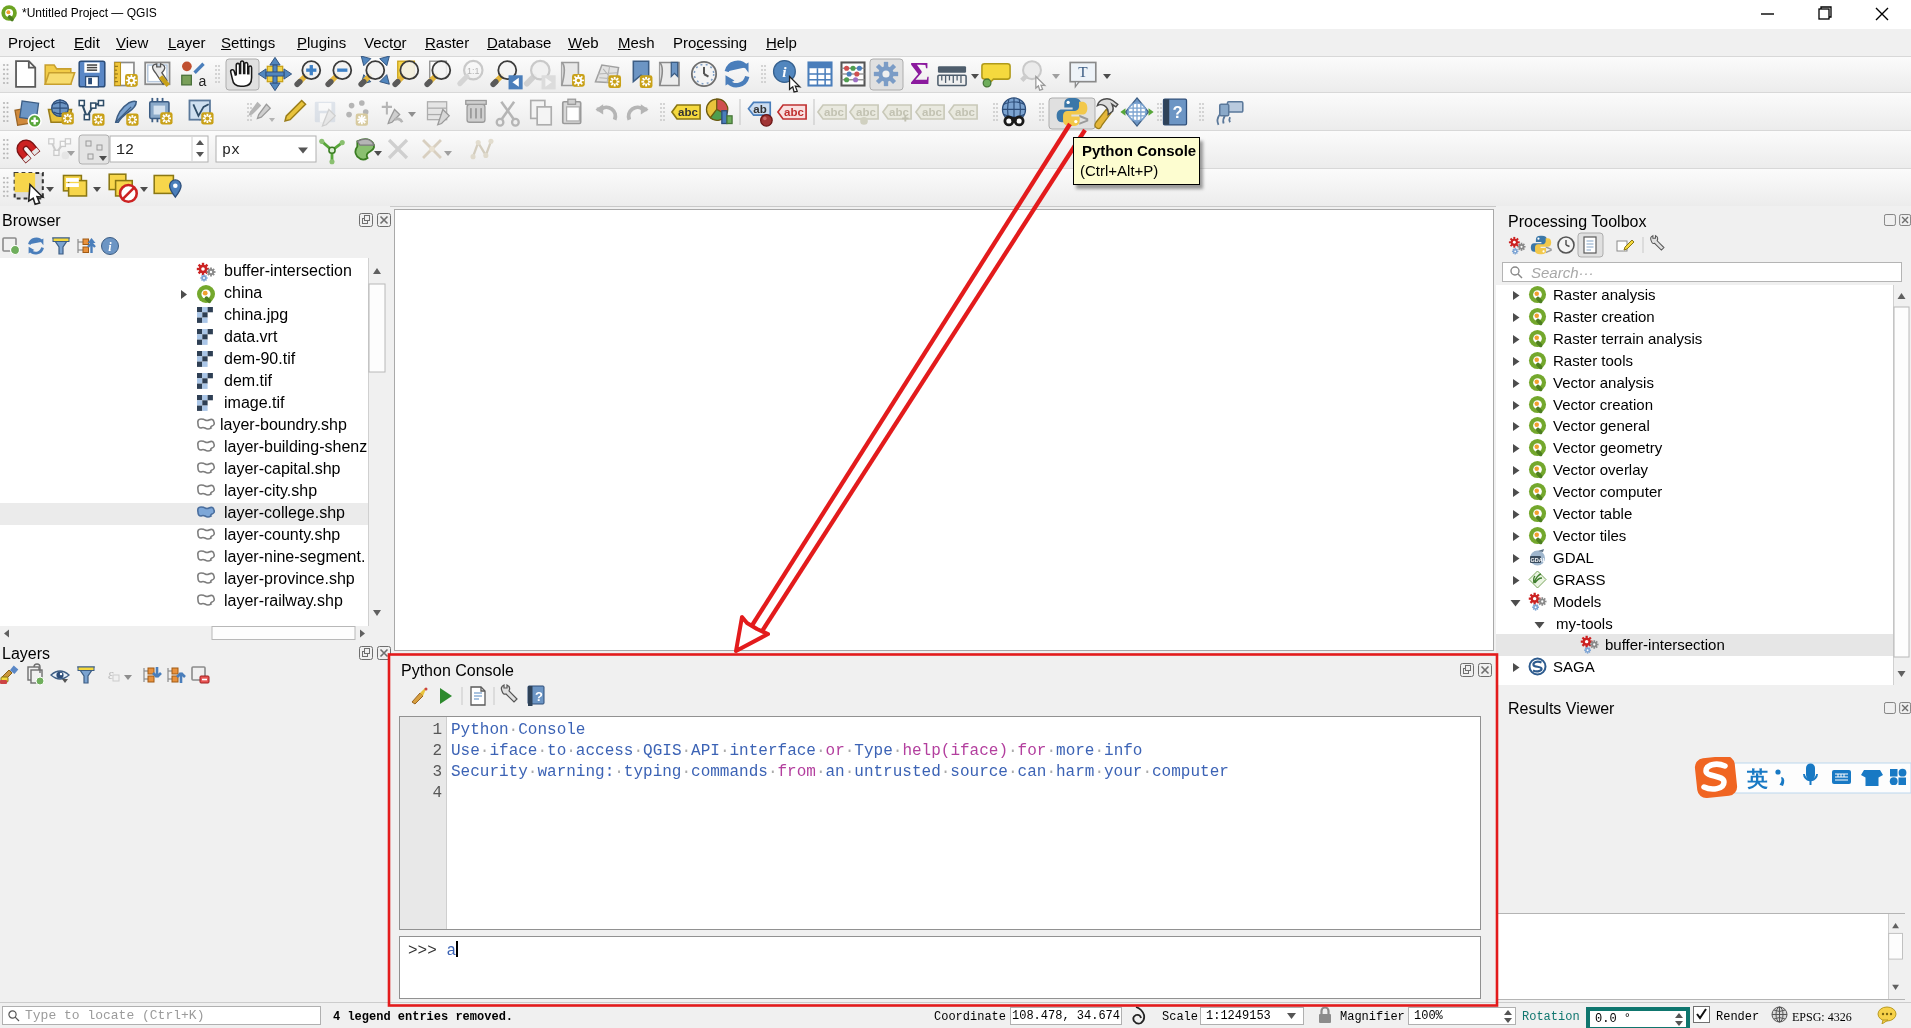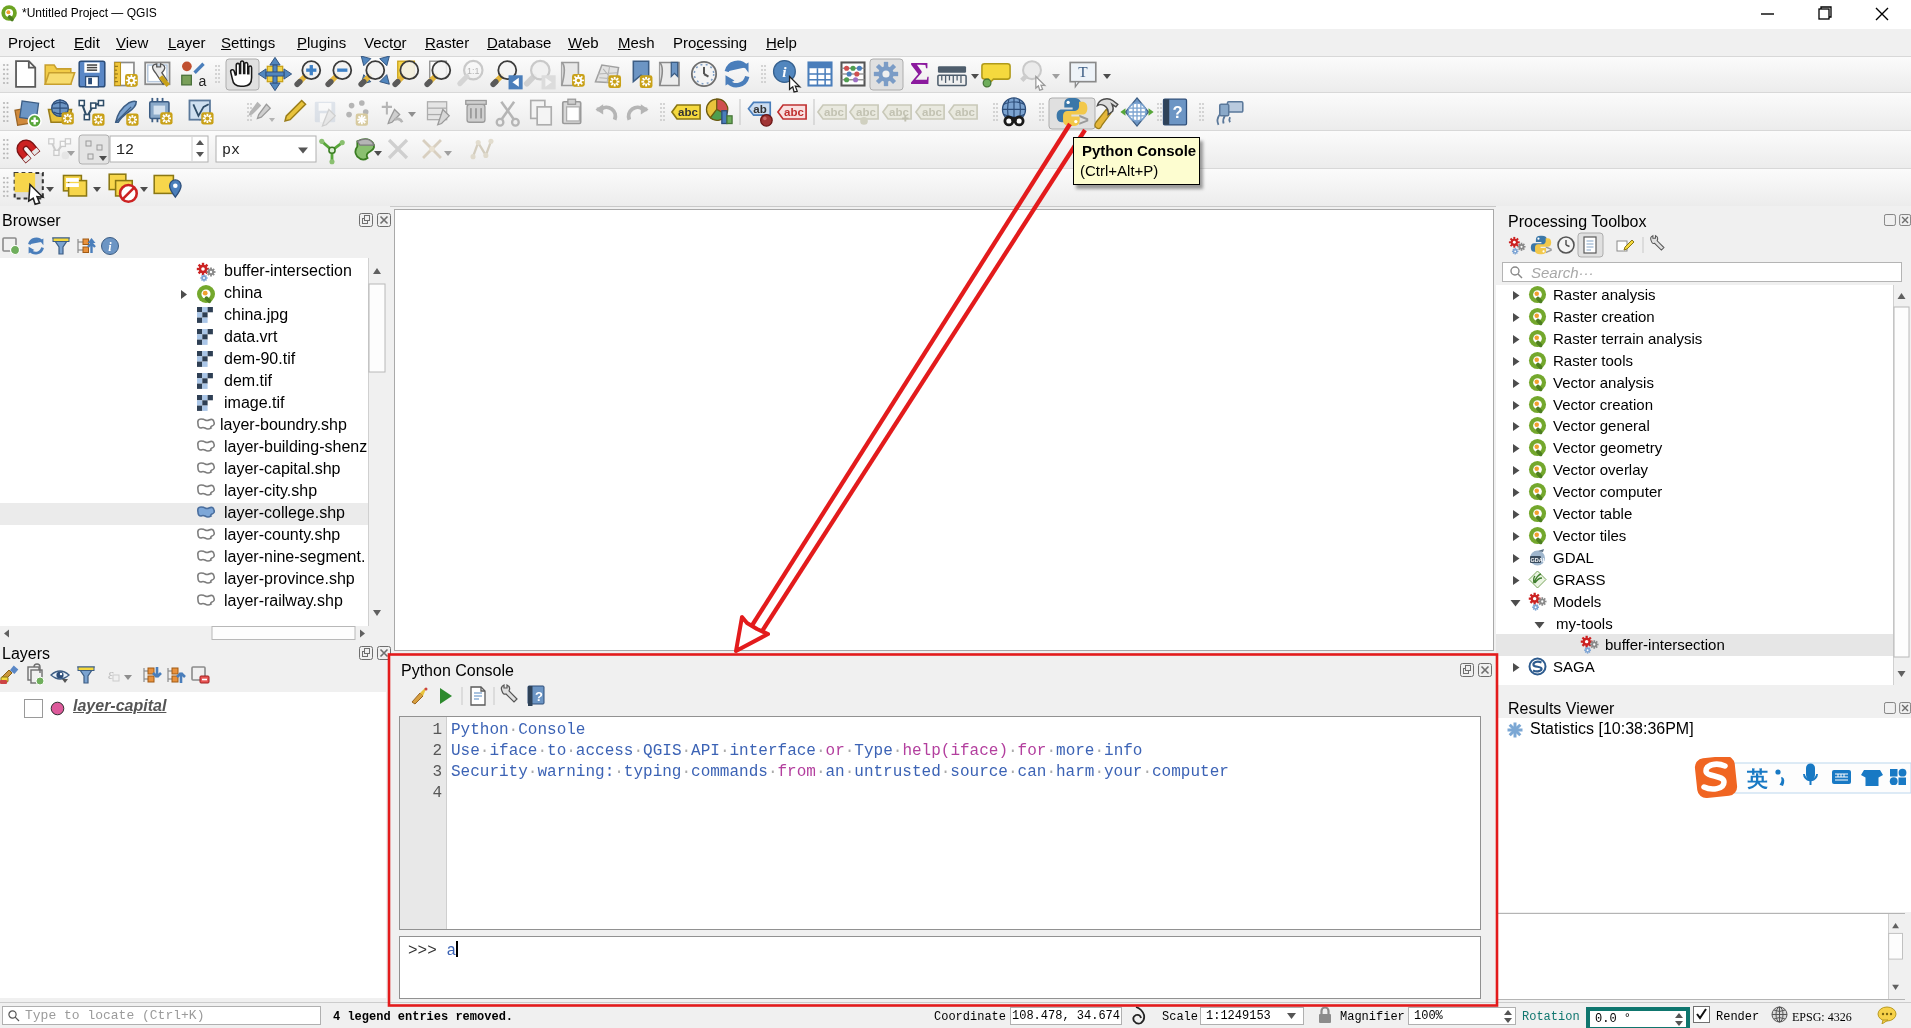--- a/index.html
+++ b/index.html
@@ -1190,27 +1190,20 @@
           <rect x="-4" y="-7" width="6" height="6" fill="#e8913c" stroke="#a05a14"></rect>
           <rect x="-4" y="1" width="6" height="6" fill="#e8913c" stroke="#a05a14"></rect>
           <path d="M 5 8 L 5 -2 M 5 -2 L 1 2 M 5 -2 L 9 2" stroke="#4a7ebb" stroke-width="2.6" fill="none"></path>
         </g>
         <g transform="translate(200,13)">
           <rect x="-8" y="-8" width="13" height="13" rx="1" fill="none" stroke="#8a8a8a" stroke-width="1.6"></rect>
           <rect x="0" y="1" width="9" height="7" rx="1" fill="#e85555" stroke="#a02020"></rect>
           <line x1="2" y1="4.5" x2="7" y2="4.5" stroke="#fff" stroke-width="1.6"></line>
         </g>
       </svg>
-  <div class="white abs" style="left:0;top:52px;width:386px;height:306px;">
-    <div class="abs" style="left:24px;top:7px;width:17px;height:17px;background:#fff;border:1px solid #9a9a9a;"></div>
-    <svg class="abs" style="left:50px;top:9px;" width="15" height="15">
-          <circle cx="7.5" cy="7.5" r="6.3" fill="#dd5a9b" stroke="#303030"></circle>
-        </svg>
-    <div class="abs" style="left:73px;top:5px;font-size:16px;font-style:italic;font-weight:bold;color:#555;text-decoration:underline;">layer-capital</div>
-  </div>
 </div>
 
 <div class="white abs" style="left:394px;top:209px;width:1100px;height:442px;border:1px solid #a9a9a9;box-sizing:border-box;"></div>
 
 <div class="abs" style="left:390px;top:655px;width:1106px;height:349px;background:#f0f0f0;">
   <div class="panel-title abs" style="left:11px;top:7px;">Python Console</div>
   <svg class="abs" style="left:1070px;top:8px;" width="32" height="14" viewBox="0 0 32 14">
     <rect x="0.5" y="0.5" width="13" height="13" rx="2" fill="none" stroke="#6e6e6e"></rect>
     <rect x="3.5" y="5.5" width="5" height="5" fill="none" stroke="#6e6e6e"></rect>
     <rect x="5.5" y="2.5" width="5" height="5" fill="#f0f0f0" stroke="#6e6e6e"></rect>
@@ -1580,34 +1573,20 @@
     <rect x="1" y="22" width="15" height="350" fill="#fdfdfd" stroke="#b8b8b8"></rect>
     <path d="M 4.5 386 L 12.5 386 L 8.5 392 Z" fill="#606060"></path>
   </svg>
 
   <div class="panel-title abs" style="left:12px;top:494px;">Results Viewer</div>
   <svg class="abs" style="left:388px;top:496px;" width="27" height="12" viewBox="0 0 32 14">
     <rect x="0.5" y="0.5" width="13" height="13" rx="2" fill="none" stroke="#6e6e6e"></rect>
     <rect x="18.5" y="0.5" width="13" height="13" rx="2" fill="none" stroke="#6e6e6e"></rect>
     <path d="M 21.5 3.5 L 28.5 10.5 M 28.5 3.5 L 21.5 10.5" stroke="#6e6e6e" stroke-width="1.6"></path>
   </svg>
-  <div class="white abs" style="left:0;top:512px;width:415px;height:194px;">
-    <svg class="abs" style="left:10px;top:3px;" width="18" height="18" viewBox="0 0 18 18">
-      <g fill="#7ba7d4">
-            <circle cx="9" cy="9" r="3.4"></circle>
-            <g stroke="#7ba7d4" stroke-width="3">
-              <line x1="9" y1="1.5" x2="9" y2="16.5"></line>
-              <line x1="1.5" y1="9" x2="16.5" y2="9"></line>
-              <line x1="3.7" y1="3.7" x2="14.3" y2="14.3"></line>
-              <line x1="14.3" y1="3.7" x2="3.7" y2="14.3"></line>
-            </g>
-          </g>
-    </svg>
-    <span class="abs" style="left:34px;top:2px;font-size:16px;">Statistics [10:38:36PM]</span>
-  </div>
 
   <div class="white abs" style="left:0;top:707px;width:409px;height:87px;border:1px solid #b4b4b4;box-sizing:border-box;">
     <div class="abs" style="left:391px;top:0;width:16px;height:85px;background:#f0f0f0;border-left:1px solid #d0d0d0;"></div>
     <svg class="abs" style="left:390px;top:0;" width="18" height="85" viewBox="0 0 21 90">
       <path d="M 6 12 L 14 12 L 10 6 Z" fill="#606060"></path>
       <path d="M 6 78 L 14 78 L 10 84 Z" fill="#606060"></path>
       <rect x="2" y="18" width="16" height="30" fill="#fdfdfd" stroke="#b8b8b8"></rect>
     </svg>
   </div>
 </div>

